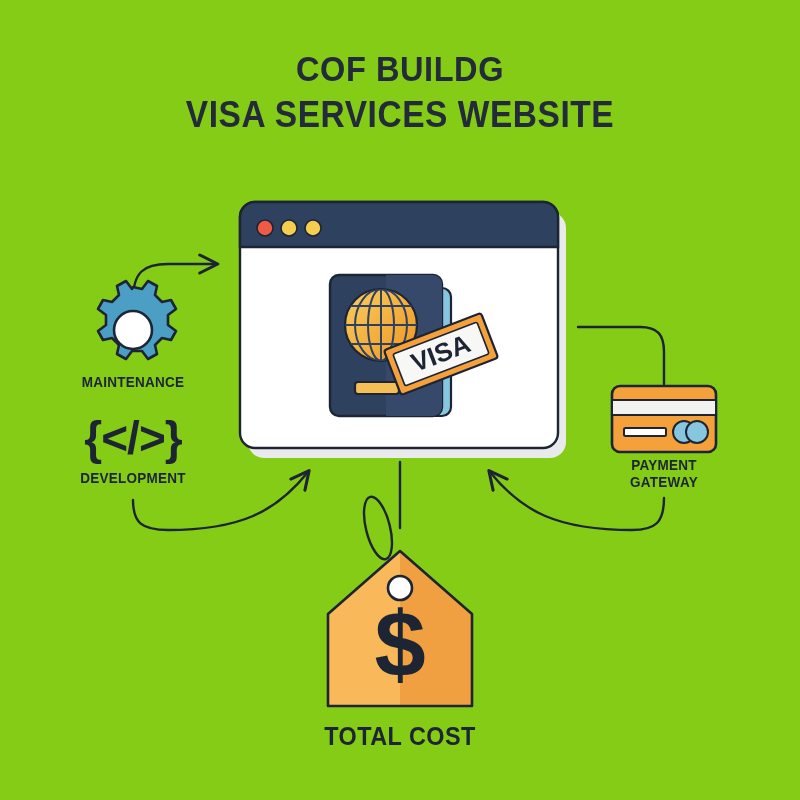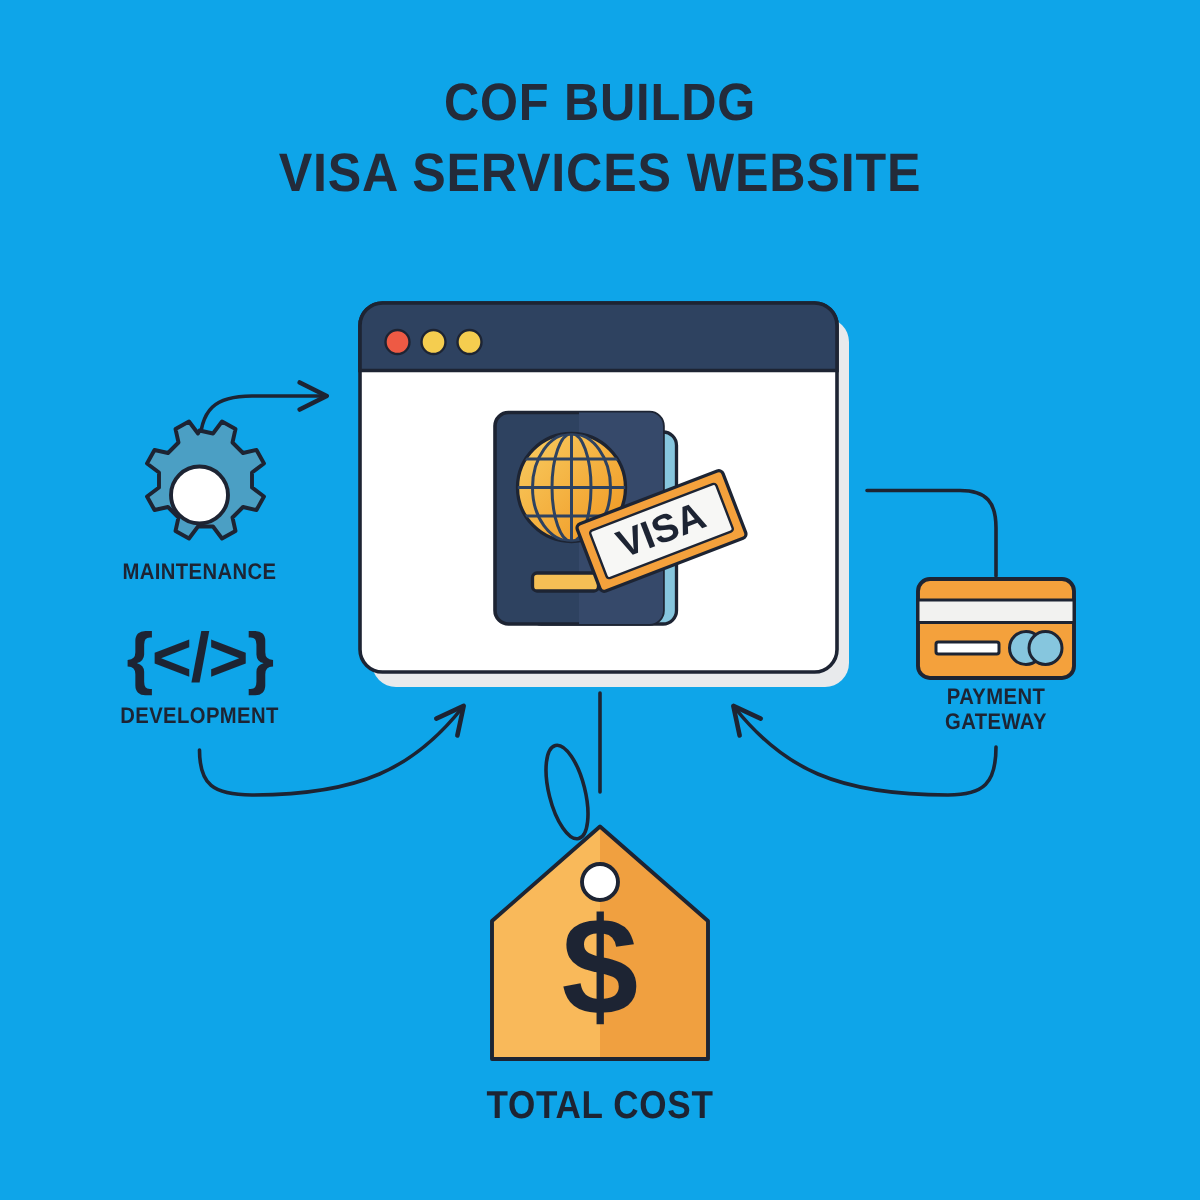--- a/index.html
+++ b/index.html
@@ -8,21 +8,21 @@
     padding: 0;
     background: #ffffff;
   }
   body {
     font-family: "Liberation Sans", sans-serif;
   }
   #infographic {
     position: relative;
     width: 800px;
     height: 800px;
-    background: #0ea5e9;
+    background: #84cc16;
     overflow: hidden;
   }
 
   
   .title-block {
     position: absolute;
     left: 0;
     top: 46px;
     width: 800px;
     text-align: center;

